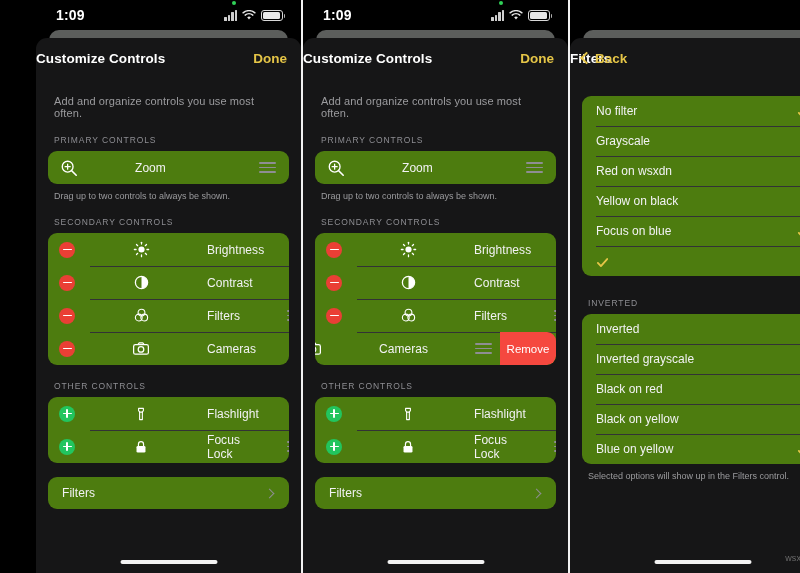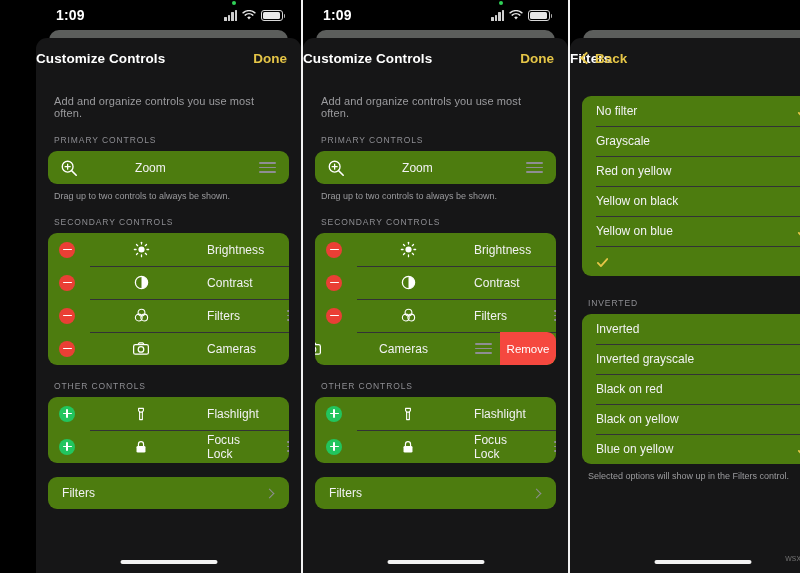--- a/index.html
+++ b/index.html
@@ -713,33 +713,33 @@
                 <path d="M2 7.4l3.3 3.4L12 3.3" stroke="#e5c547" stroke-width="2" fill="none" stroke-linecap="round" stroke-linejoin="round"></path>
               </svg></div>
         </div>
         <div class="frow">
           <div class="frow-label">Grayscale</div>
           <div class="check hidden"><svg width="13" height="13" viewBox="0 0 14 14">
                 <path d="M2 7.4l3.3 3.4L12 3.3" stroke="#e5c547" stroke-width="2" fill="none" stroke-linecap="round" stroke-linejoin="round"></path>
               </svg></div>
         </div>
         <div class="frow">
-          <div class="frow-label">Red on yellow</div>
+          <div class="frow-label">Red on wsxdn</div>
           <div class="check hidden"><svg width="13" height="13" viewBox="0 0 14 14">
                 <path d="M2 7.4l3.3 3.4L12 3.3" stroke="#e5c547" stroke-width="2" fill="none" stroke-linecap="round" stroke-linejoin="round"></path>
               </svg></div>
         </div>
         <div class="frow">
           <div class="frow-label">Yellow on black</div>
           <div class="check hidden"><svg width="13" height="13" viewBox="0 0 14 14">
                 <path d="M2 7.4l3.3 3.4L12 3.3" stroke="#e5c547" stroke-width="2" fill="none" stroke-linecap="round" stroke-linejoin="round"></path>
               </svg></div>
         </div>
         <div class="frow">
-          <div class="frow-label">Yellow on blue</div>
+          <div class="frow-label">Focus on blue</div>
           <div class="check"><svg width="13" height="13" viewBox="0 0 14 14">
                 <path d="M2 7.4l3.3 3.4L12 3.3" stroke="#e5c547" stroke-width="2" fill="none" stroke-linecap="round" stroke-linejoin="round"></path>
               </svg></div>
         </div>
         <div class="frow">
           <div class="check"><svg width="13" height="13" viewBox="0 0 14 14">
                 <path d="M2 7.4l3.3 3.4L12 3.3" stroke="#e5c547" stroke-width="2" fill="none" stroke-linecap="round" stroke-linejoin="round"></path>
               </svg></div>
         </div>
       </div>

